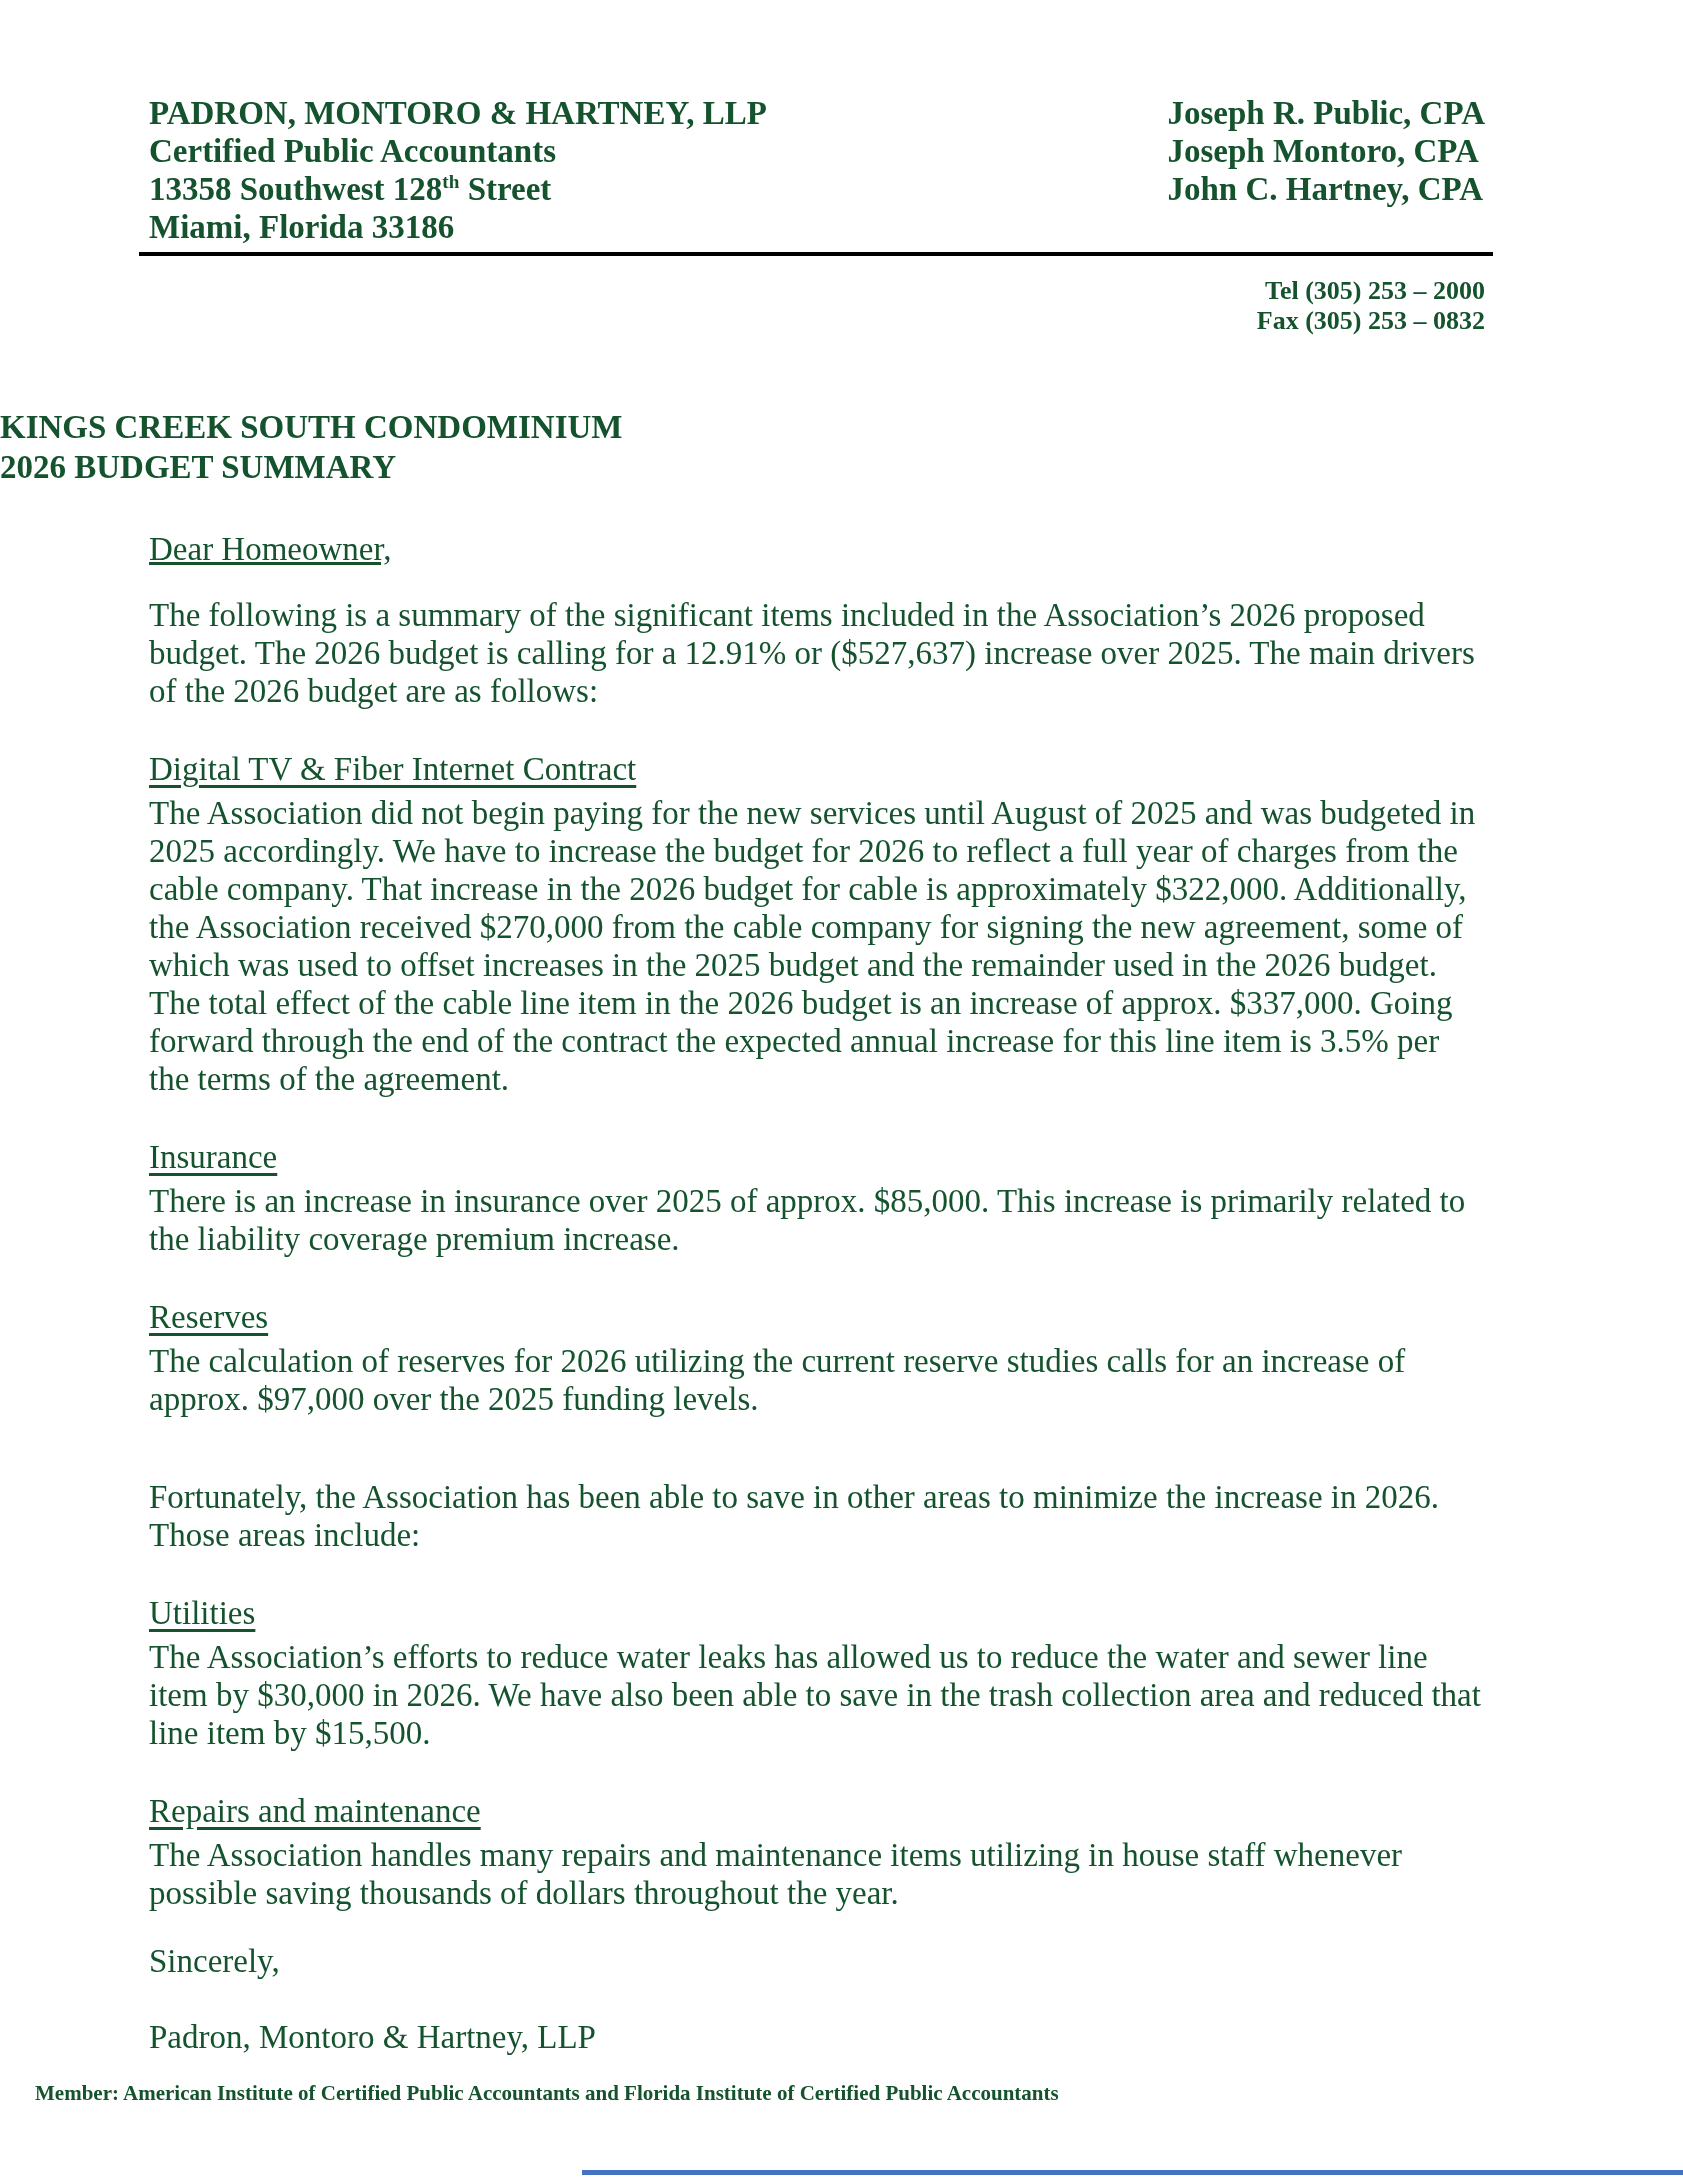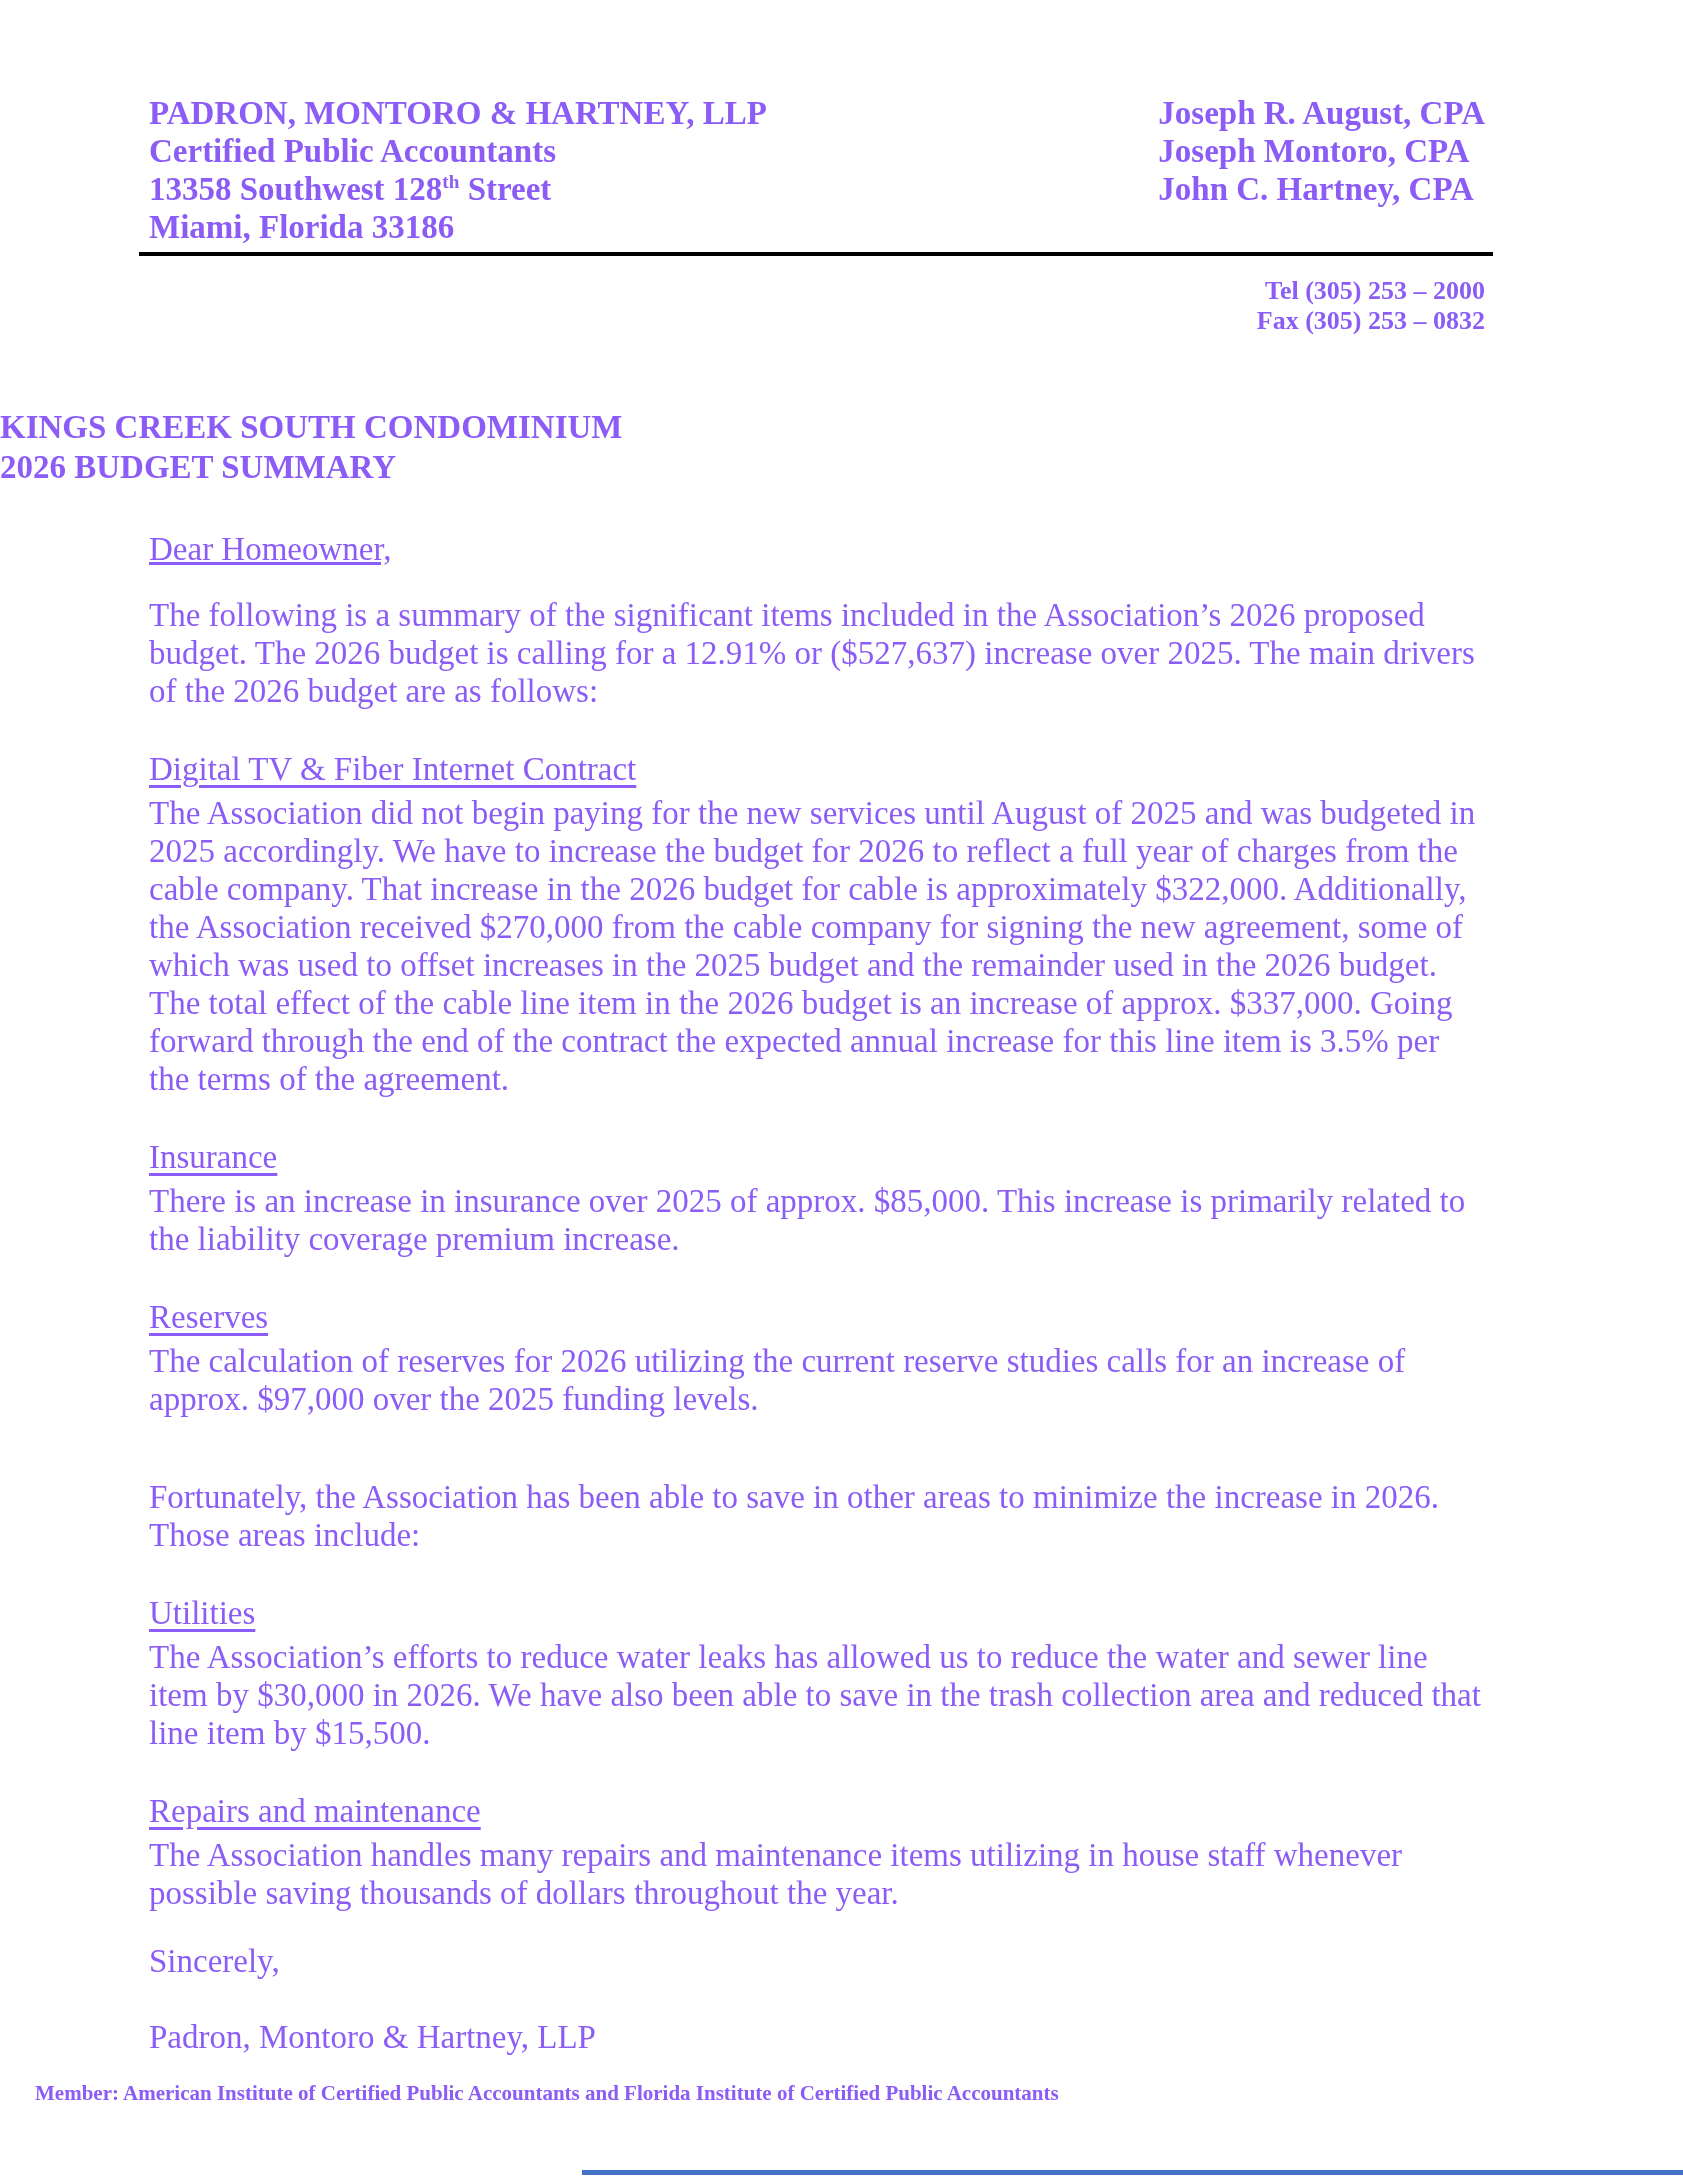--- a/index.html
+++ b/index.html
@@ -6,21 +6,21 @@
   .page {
     position:relative;
     width:1683px; height:2178px;
     margin:0 auto;
     background:#ffffff;
     box-sizing:border-box;
     padding:94px 198px 0 149px;
     font-family:"Liberation Serif", serif;
     font-size:33px;
     line-height:38px;
-    color:#8b5cf6;
+    color:#14532d;
     overflow:hidden;
   }
   p { margin:0; }
   
   .letterhead { display:flex; justify-content:space-between; font-weight:bold; }
   .lh-left, .lh-right { text-align:left; }
   .lh-line { white-space:nowrap; }
   .lh-left sup { font-size:0.58em; line-height:0; }
   .rule {
     height:4px; background:#000;
@@ -57,21 +57,21 @@
 <div class="page">
 
   <header class="letterhead">
     <div class="lh-left">
       <div class="lh-line">PADRON, MONTORO &amp; HARTNEY, LLP</div>
       <div class="lh-line">Certified Public Accountants</div>
       <div class="lh-line"><span>13358 Southwest 128</span><sup>th</sup><span> Street</span></div>
       <div class="lh-line">Miami, Florida 33186</div>
     </div>
     <div class="lh-right">
-      <div class="lh-line">Joseph R. August, CPA</div>
+      <div class="lh-line">Joseph R. Public, CPA</div>
       <div class="lh-line">Joseph Montoro, CPA</div>
       <div class="lh-line">John C. Hartney, CPA</div>
     </div>
   </header>
 
   <div class="rule"></div>
 
   <div class="telfax">
     <div>Tel (305) 253 – 2000</div>
     <div>Fax (305) 253 – 0832</div>

